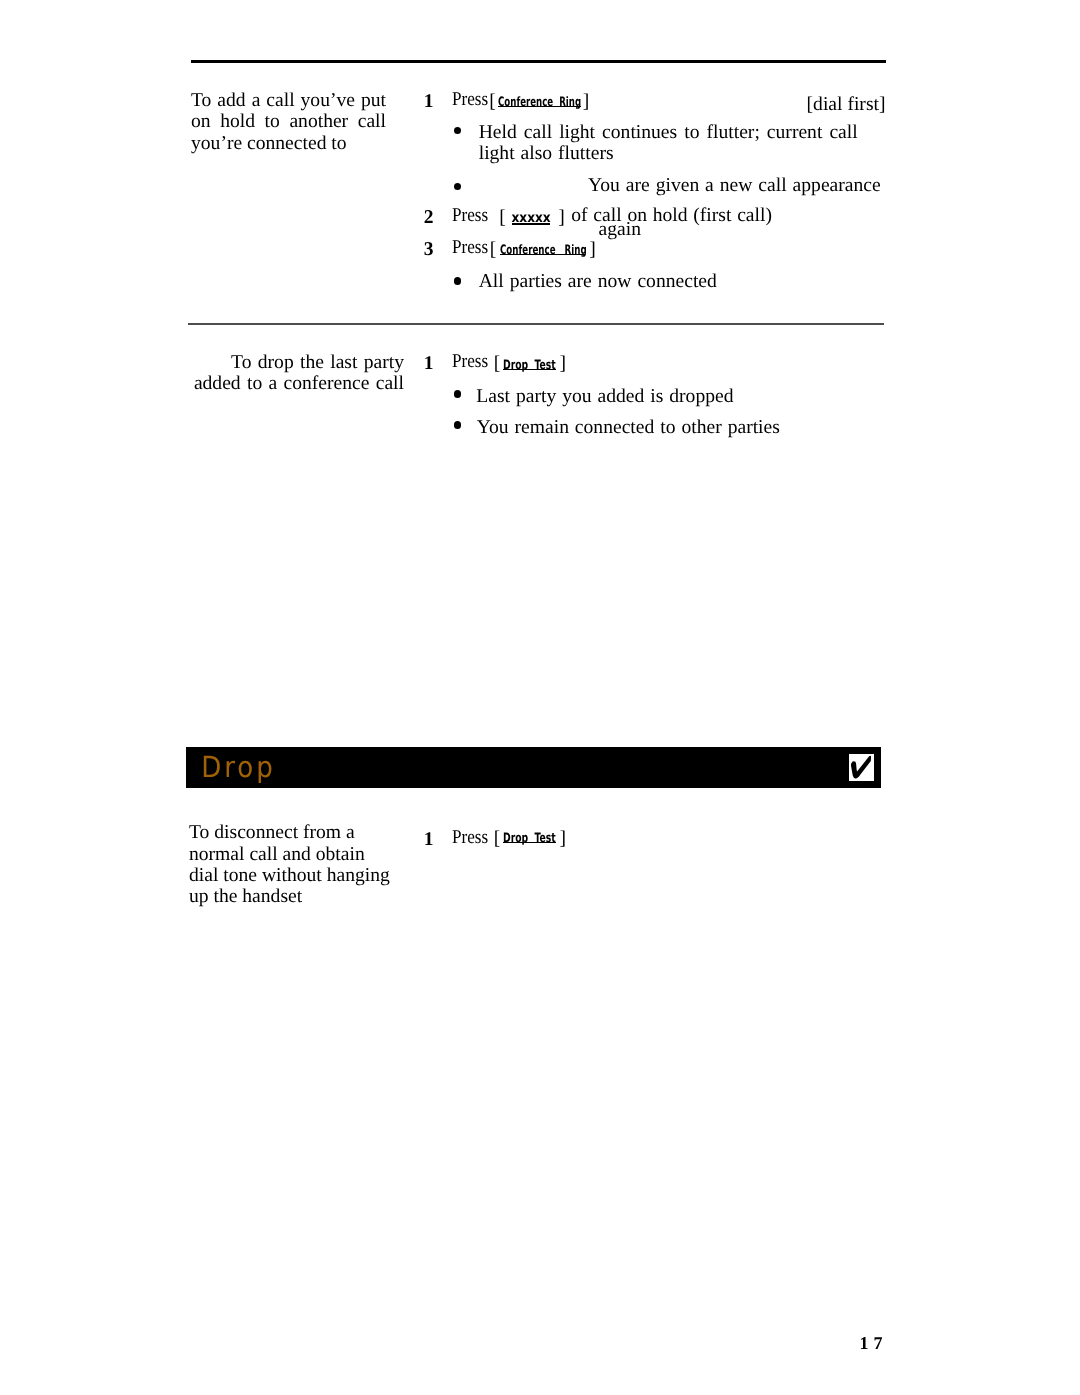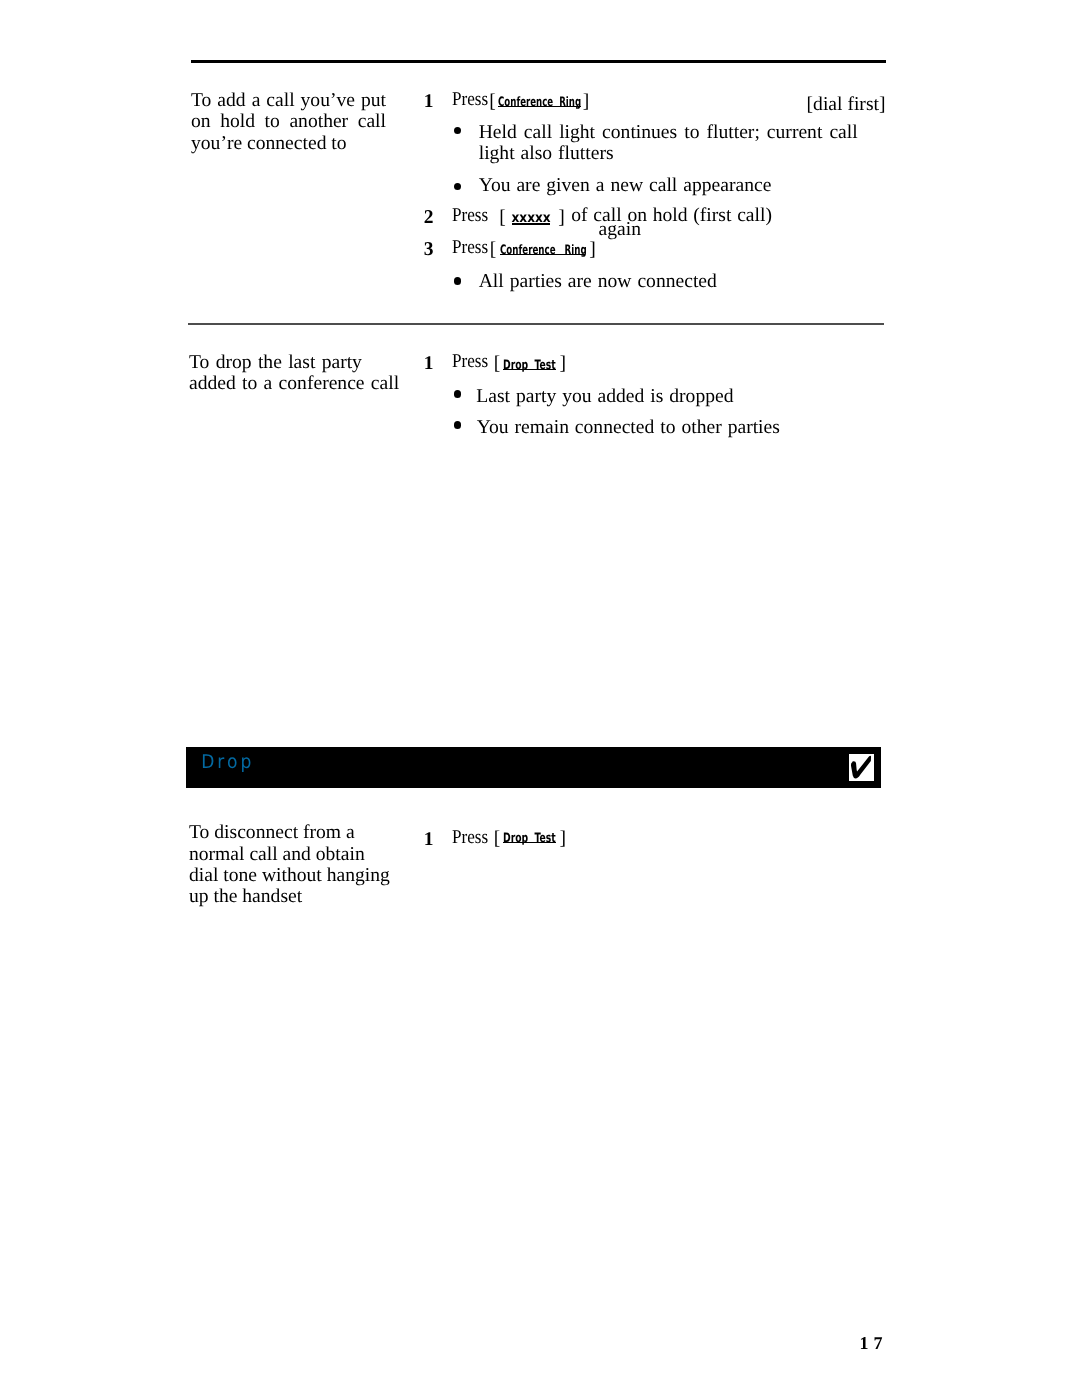--- a/index.html
+++ b/index.html
@@ -1,22 +1,22 @@
 <!DOCTYPE html>
 <html><head>
 <meta charset="utf-8">
 <style>
   html,body{margin:0;padding:0;background:#fff;}
   body{width:1080px;height:1395px;font-family:"Liberation Serif",serif;color:#000;
        -webkit-font-smoothing:antialiased;text-rendering:geometricPrecision;}
   .page{position:relative;width:1080px;height:1395px;overflow:hidden;background:#fff;}
   .rule{position:absolute;background:#000;}
   .banner{position:absolute;background:#000;}
-  .banner-title{position:absolute;color:#0369a1;font-family:"DejaVu Sans Condensed","DejaVu Sans",sans-serif;
-             font-weight:400;font-size:19px;letter-spacing:3.0px;line-height:1;}
+  .banner-title{position:absolute;color:#a16207;font-family:"DejaVu Sans Condensed","DejaVu Sans",sans-serif;
+             font-weight:400;font-size:29px;letter-spacing:3.0px;line-height:1;}
   .chkbox{position:absolute;background:#fff;}
   .lcol{position:absolute;font-size:19.6px;line-height:21.3px;text-align:justify;}
   .lcol.ragged{text-align:left;}
   .stepnum{position:absolute;font-weight:700;font-size:19.5px;line-height:1;}
   .t{position:absolute;font-size:19.6px;line-height:21.4px;white-space:nowrap;}
   .press{display:inline-block;transform:scaleX(0.875);transform-origin:left top;}
   .para{position:absolute;font-size:19.6px;line-height:21px;word-spacing:1.05px;}
   .dot{position:absolute;width:7.6px;height:7.6px;border-radius:50%;background:#000;}
   .btnwrap{position:absolute;border-bottom:1.7px solid #000;}
   .btnwrap > span{display:block;font-family:"DejaVu Sans Condensed","DejaVu Sans",sans-serif;
@@ -40,21 +40,21 @@
   <div class="btnwrap" style="left:497.6px;top:92px;width:83px;height:14px;">
     <span style="transform:scaleX(0.737);">Conference  Ring</span>
   </div>
   <div class="t" style="left:582.8px;top:90.5px;">]</div>
   <div class="t" style="left:700px;top:93.5px;width:185.5px;text-align:right;word-spacing:0px;">[dial first]</div>
 
   <div class="dot" style="left:453.5px;top:126.7px;"></div>
   <div class="para" style="left:478.7px;top:122px;width:379px;text-align:justify;">Held call light continues to flutter; current call light also flutters</div>
 
   <div class="dot" style="left:453.5px;top:182.5px;"></div>
-  <div class="para" style="left:478.7px;top:174.8px;width:402px;">You are given a new call appearance</div>
+  <div class="para" style="left:478.7px;top:174.8px;width:402px;text-align:right;">You are given a new call appearance</div>
 
   <div class="stepnum" style="left:423.8px;top:207.8px;">2</div>
   <div class="t press" style="left:452px;top:205px;">Press</div>
   <div class="t" style="left:499.2px;top:206.5px;">[</div>
   <div class="btnwrap" style="left:511.5px;top:210px;width:38.2px;height:13.4px;border-bottom-width:2px;">
     <span style="font-size:13.5px;line-height:13.5px;bottom:-2.2px;">xxxxx</span>
   </div>
   <div class="t" style="left:558.2px;top:206.5px;">]</div>
   <div class="t" style="left:571.3px;top:205px;word-spacing:0.85px;">of call on hold (first call)</div>
 
@@ -65,21 +65,21 @@
     <span style="transform:scaleX(0.742);">Conference   Ring</span>
   </div>
   <div class="t" style="left:589.3px;top:238.5px;">]</div>
   <div class="t" style="left:598.5px;top:219px;">again</div>
 
   <div class="dot" style="left:453.5px;top:277px;"></div>
   <div class="para" style="left:478.7px;top:271.2px;width:402px;">All parties are now connected</div>
 
   <div class="rule" style="left:188px;top:323.2px;width:696px;height:2px;background:#4d4d4d;"></div>
 
-  <div class="lcol ragged" style="left:189px;top:352px;width:215px;word-spacing:1.4px;">To drop the last party added to a conference call</div>
+  <div class="lcol ragged" style="left:189px;top:352px;width:215px;word-spacing:1.4px;text-align:right;">To drop the last party added to a conference call</div>
 
   <div class="stepnum" style="left:423.8px;top:353.8px;">1</div>
   <div class="t press" style="left:452px;top:351px;">Press</div>
   <div class="t" style="left:493.8px;top:352.5px;">[</div>
   <div class="btnwrap" style="left:502.5px;top:355px;width:53.3px;height:14px;">
     <span style="transform:scaleX(0.79);">Drop  Test</span>
   </div>
   <div class="t" style="left:559.4px;top:352.5px;">]</div>
 
   <div class="dot" style="left:453.6px;top:390.3px;"></div>

